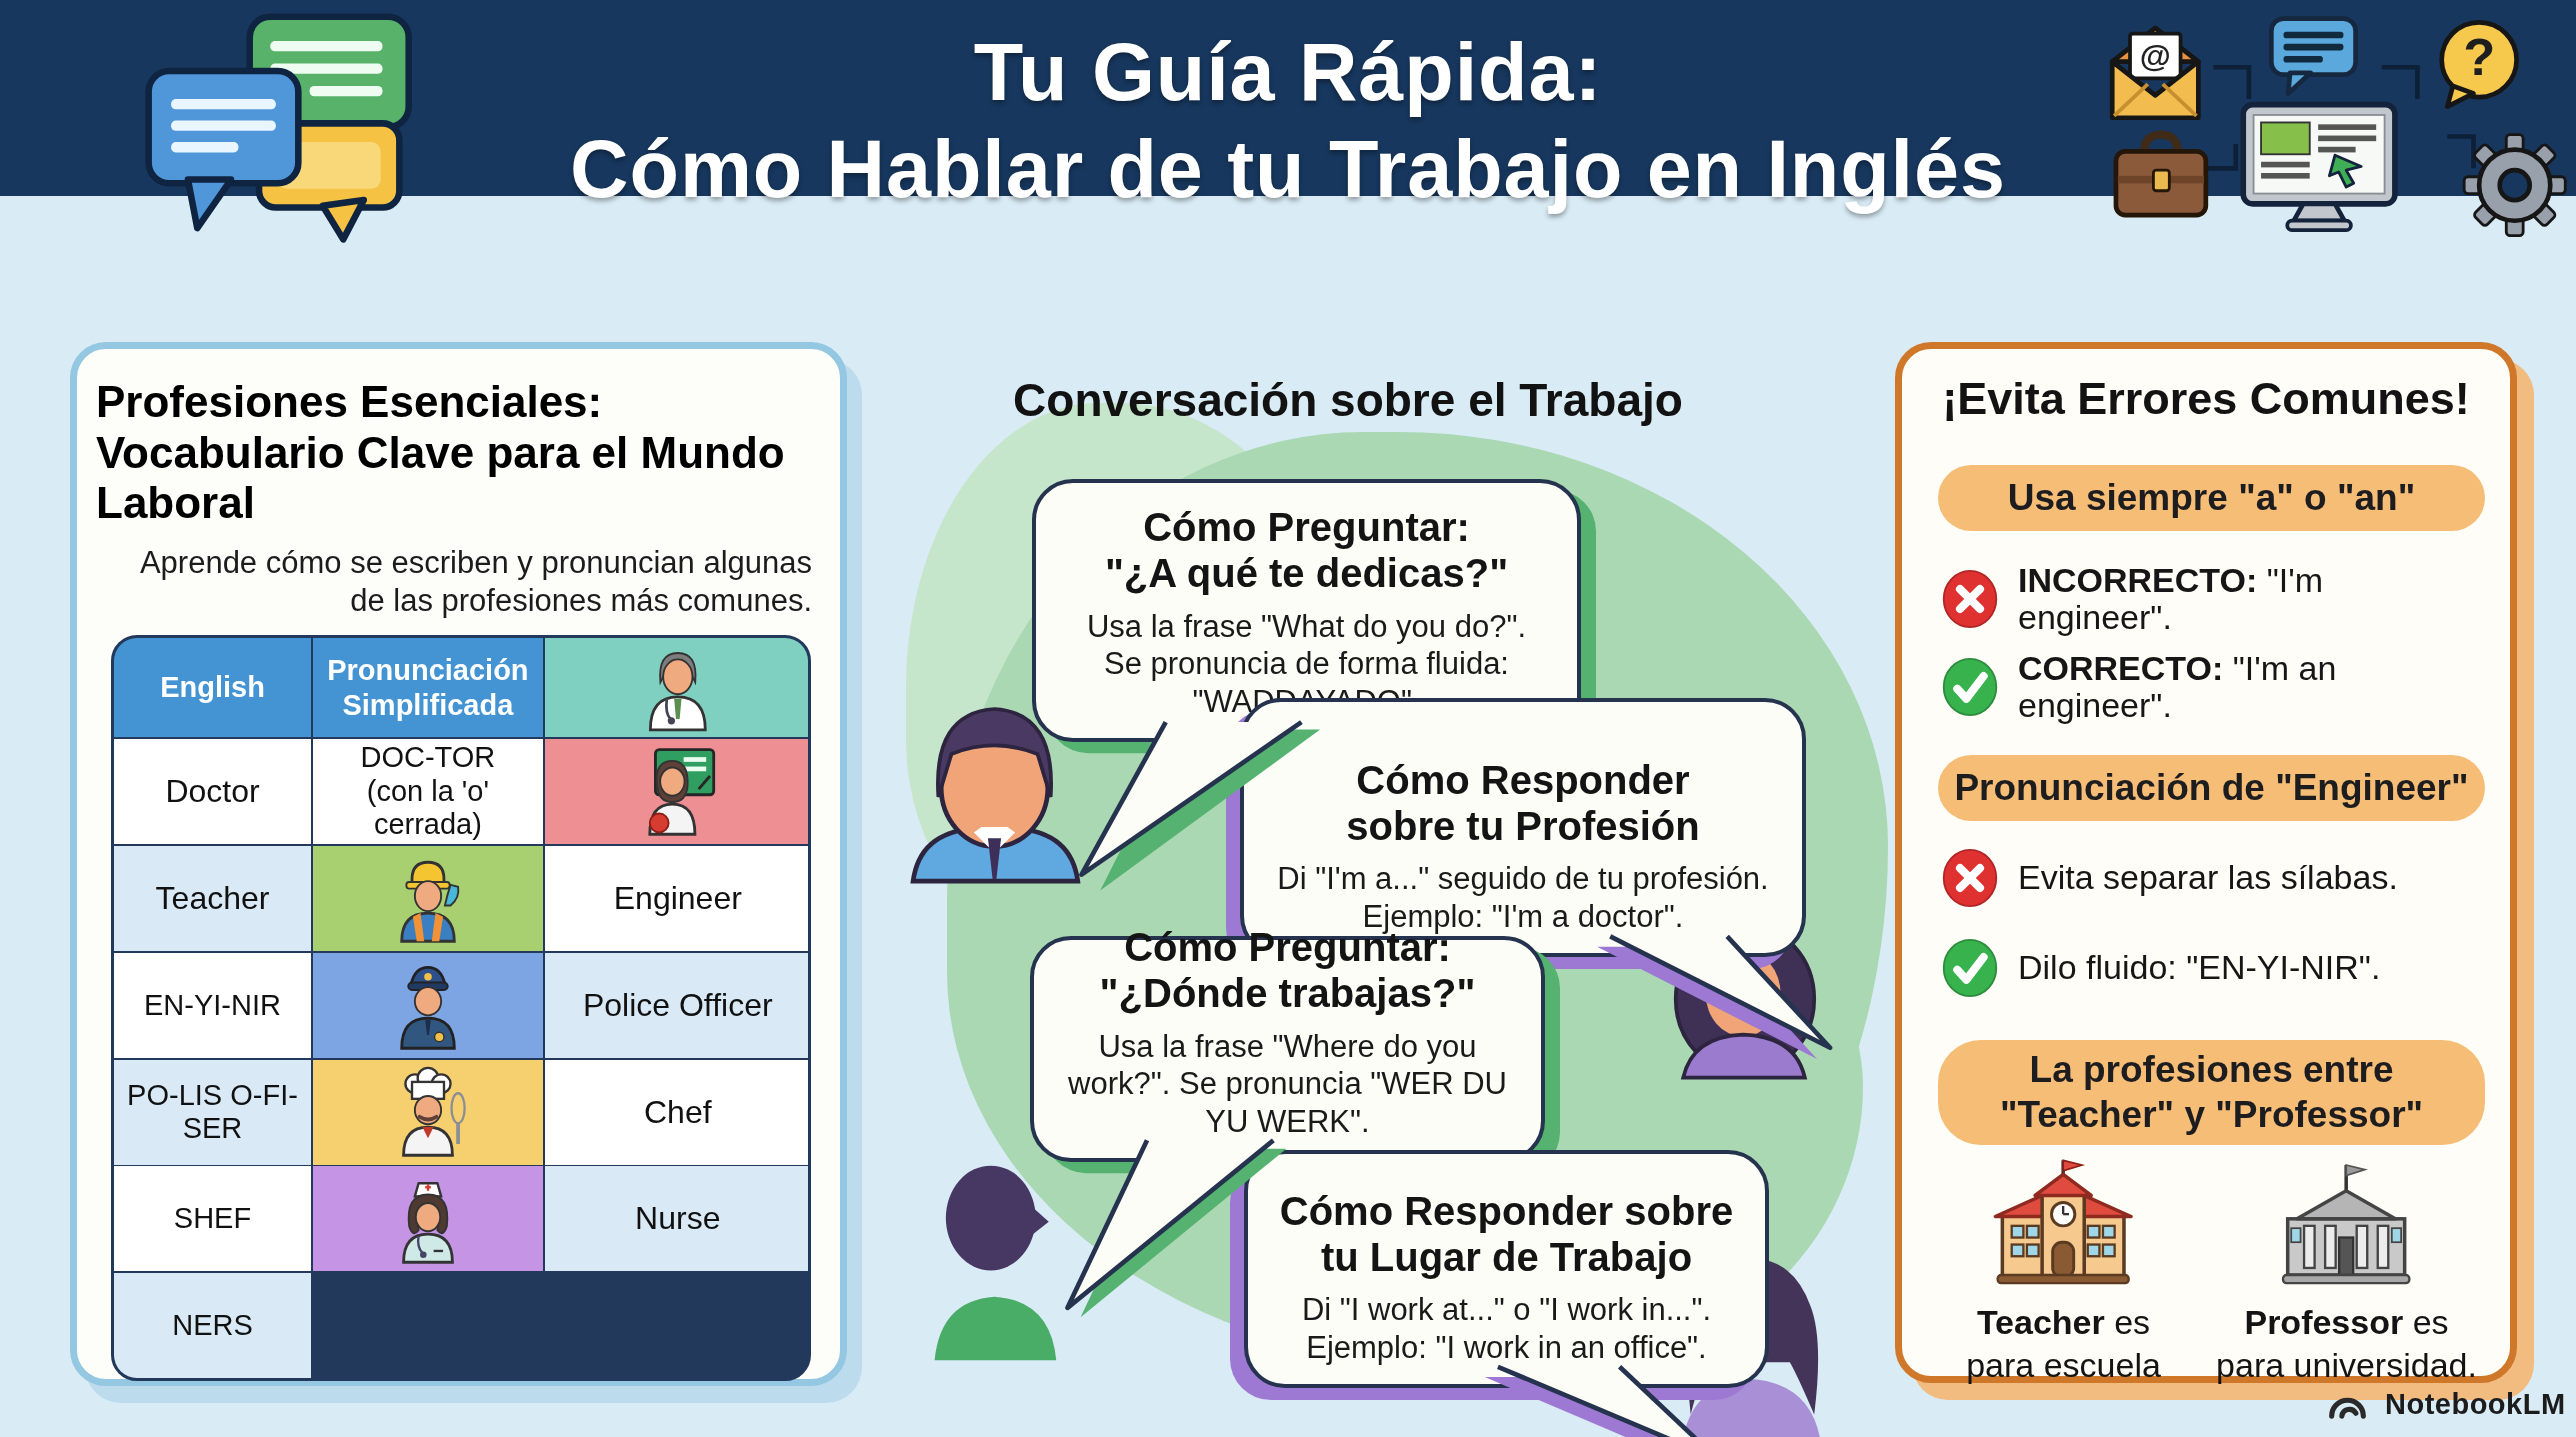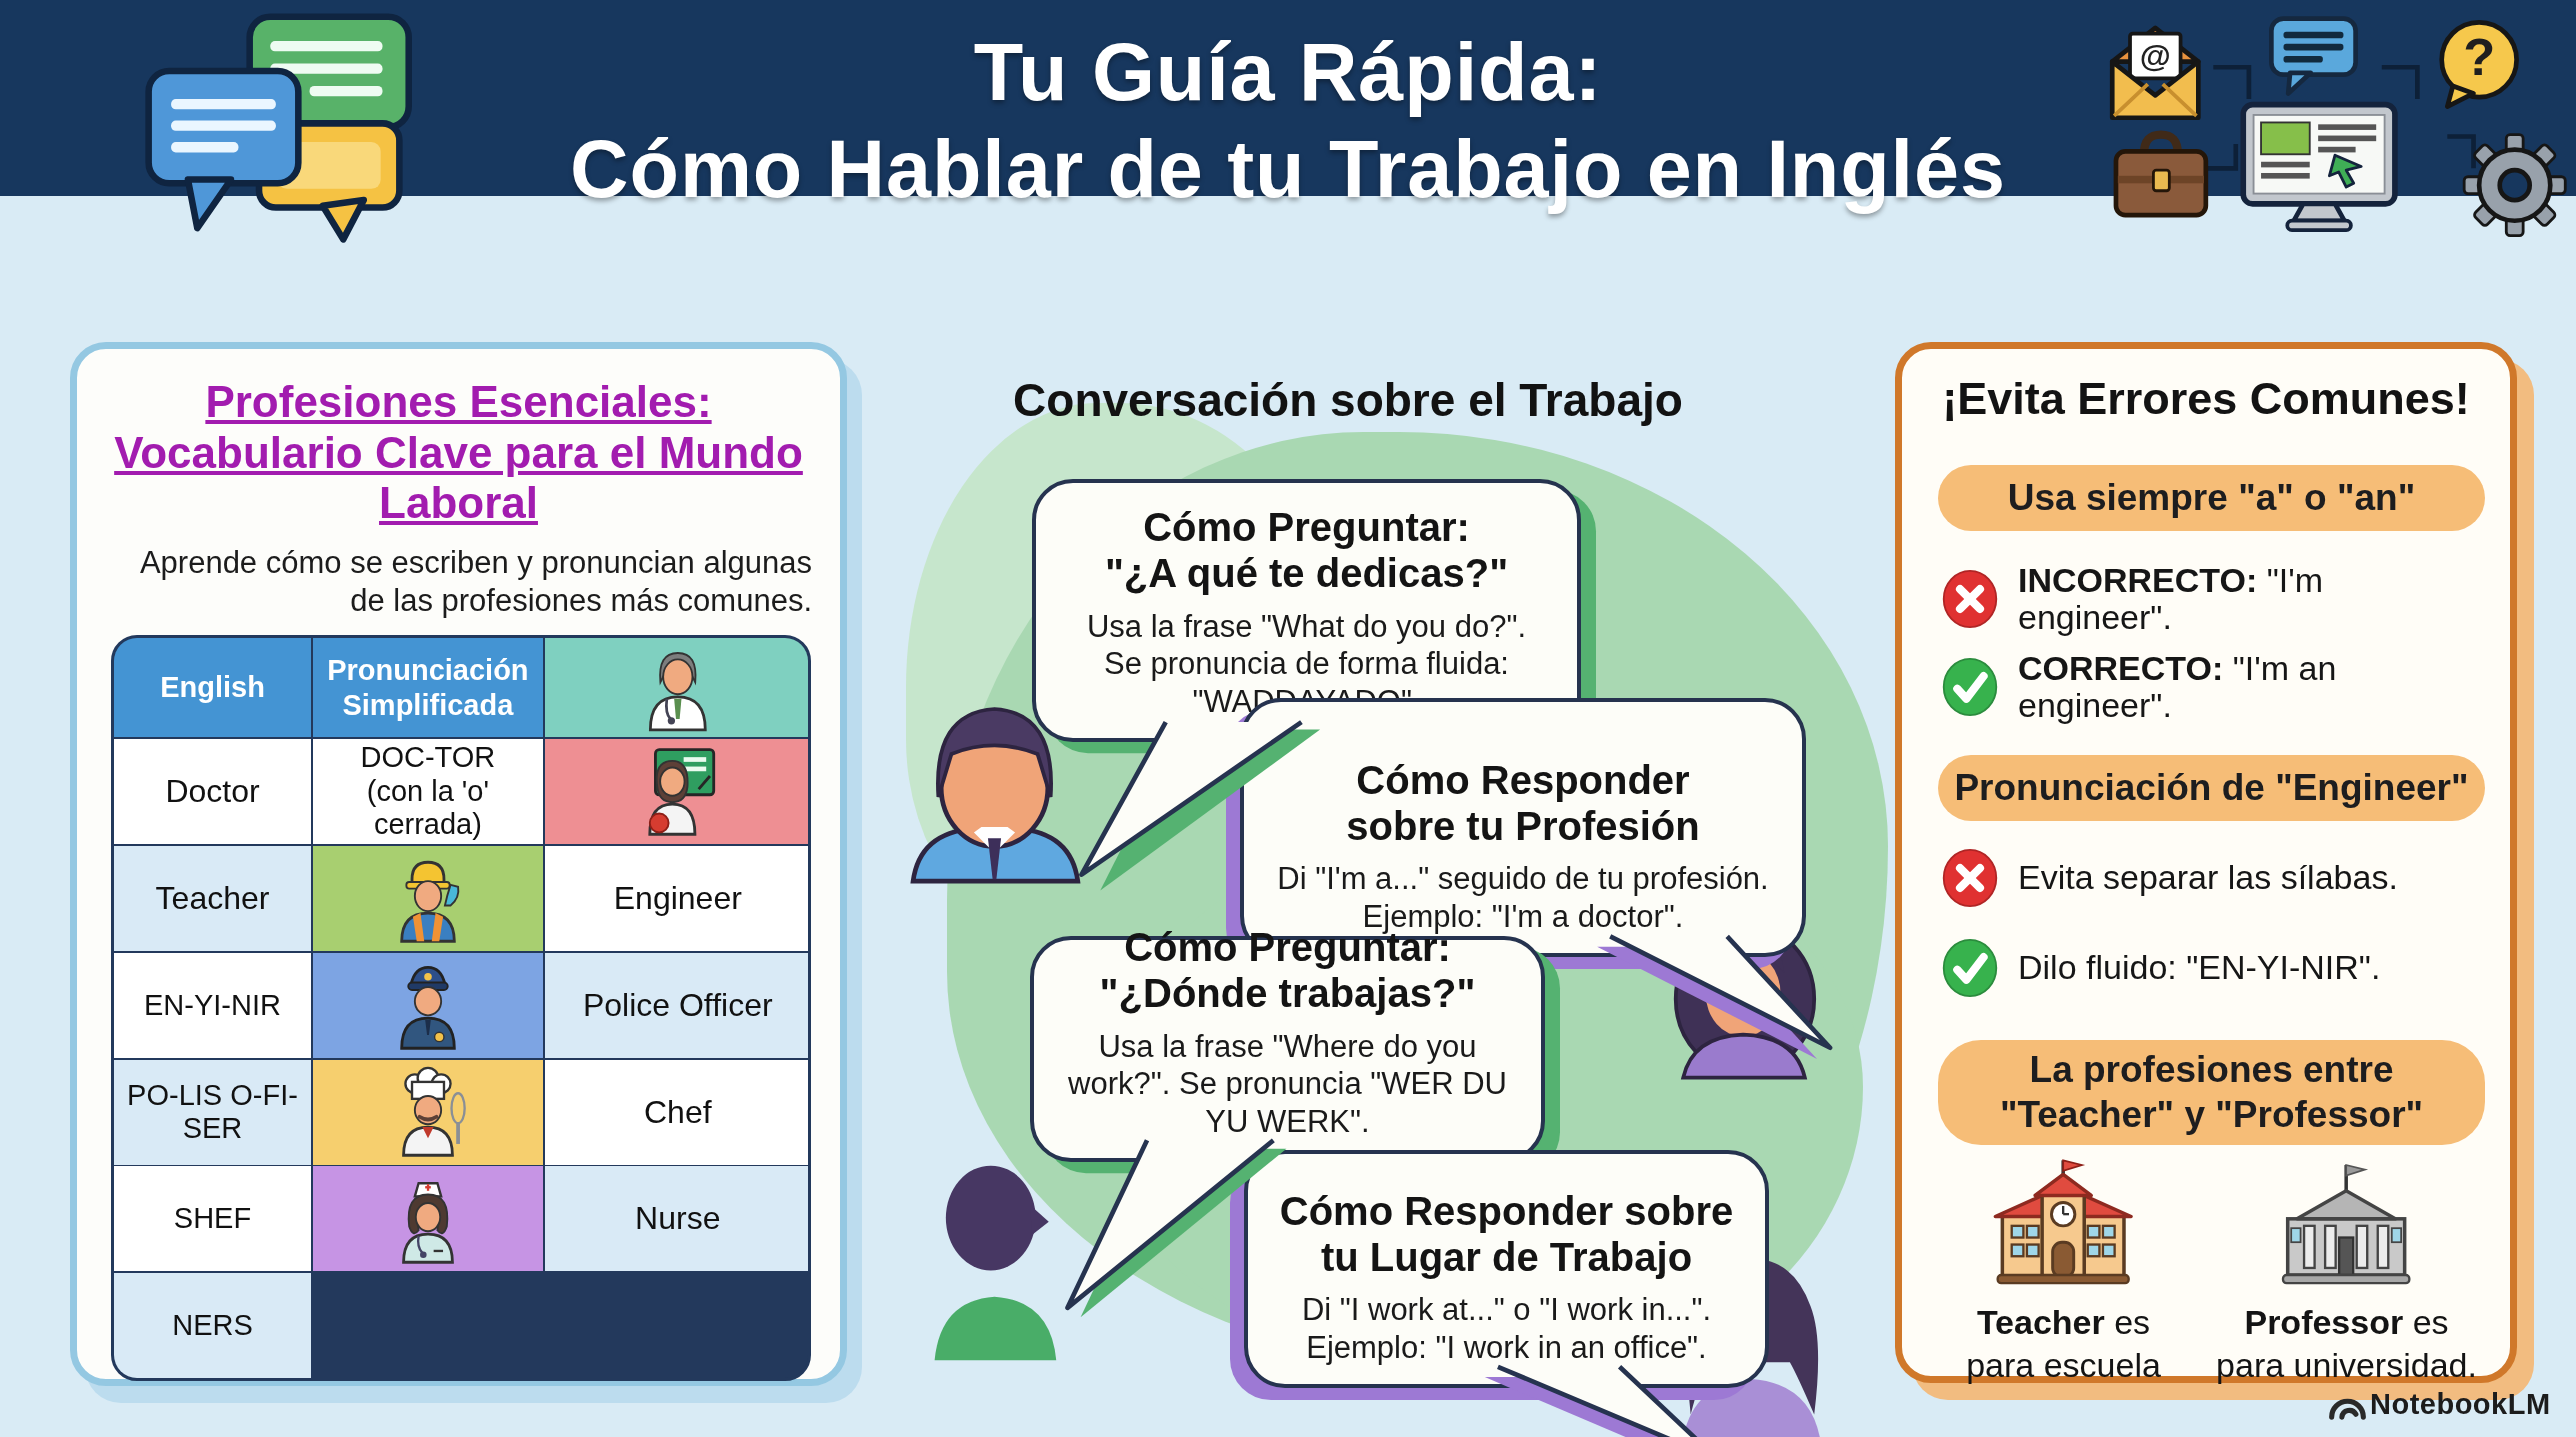--- a/index.html
+++ b/index.html
@@ -13,22 +13,22 @@
     text-shadow:0 2.8px 5.6px rgba(0,0,0,.35); }
   .hdr-icons { position:absolute; }
 
   
   .card { position:absolute; background:#fdfdfa; z-index:6; }
   .vocab-card { left:70px; top:342px; width:777px; height:1044px; border:7.5px solid #94c8e2;
     border-radius:36px; box-shadow:15px 17px 0 #bcdcee; }
   .errors-card { left:1895px; top:342px; width:622px; height:1041px; border:7.5px solid #d0782a;
     border-radius:36px; box-shadow:17px 17px 0 #f2bc80; background:#fffdf7; }
 
-  .vocab-title { position:absolute; left:19px; right:19px; top:28px; text-align:center;
-    font-size:44px; font-weight:800; line-height:1.15; color:#a21caf;text-decoration:underline; }
+  .vocab-title { position:absolute; left:19px; right:19px; top:28px; text-align:left;
+    font-size:44px; font-weight:800; line-height:1.15; color:#000000; }
   .vocab-subtitle { position:absolute; left:28px; right:28px; top:195px; text-align:right;
     font-size:31px; line-height:1.24; color:#1c1c1c; }
 
   
   .vocab-table { position:absolute; left:34px; top:286px; width:700px;
     border:3.7px solid #23395c; border-radius:26px; overflow:hidden;
     display:grid; grid-template-columns:197px 230px 266px; grid-template-rows:99px repeat(6,105px); background:#23395c; gap:1.9px; }
   .vt-cell { display:flex; align-items:center; justify-content:center; text-align:center; background:#ffffff; padding:3.7px 7.5px; flex-direction:column; }
   .vt-head { background:#4494d3; color:#ffffff; font-weight:700; font-size:29px; line-height:1.18; }
   .vt-word { font-size:32px; color:#111; }
@@ -70,21 +70,21 @@
   .err-text b { font-weight:800; }
   #err-row-1 { top:213px; } #err-row-2 { top:301px; }
   #err-row-3 { top:500px; } #err-row-4 { top:590px; }
   .building-block { position:absolute; width:271px; text-align:center; }
   #building-1 { left:26px; top:809px; } #building-2 { left:309px; top:809px; }
   .building-block svg { height:131px; }
   .b-cap { margin-top:9.4px; font-size:34px; line-height:1.25; color:#141414; }
   .b-cap b { font-weight:800; }
 
   
-  .footer { position:absolute; left:2327px; top:1388px; display:flex; align-items:flex-end; gap:2px; z-index:7; }
+  .footer { position:absolute; left:2327px; top:1388px; display:flex; align-items:flex-start; gap:17px; z-index:7; }
   .footer-text { font-size:29px; font-weight:600; color:#1c1c1c; letter-spacing:0.5px; }
 </style>
 </head>
 <body>
 
 <div class="header">
   <svg class="hdr-icons" style="left:139px; top:13px;" width="328" height="232" viewBox="0 0 350 248">
     <rect x="118" y="4" width="170" height="118" rx="22" fill="#58b269" stroke="#0f2440" stroke-width="7"></rect>
     <rect x="140" y="30" width="120" height="11" rx="5" fill="#eefcf2"></rect>
     <rect x="140" y="54" width="120" height="11" rx="5" fill="#eefcf2"></rect>

